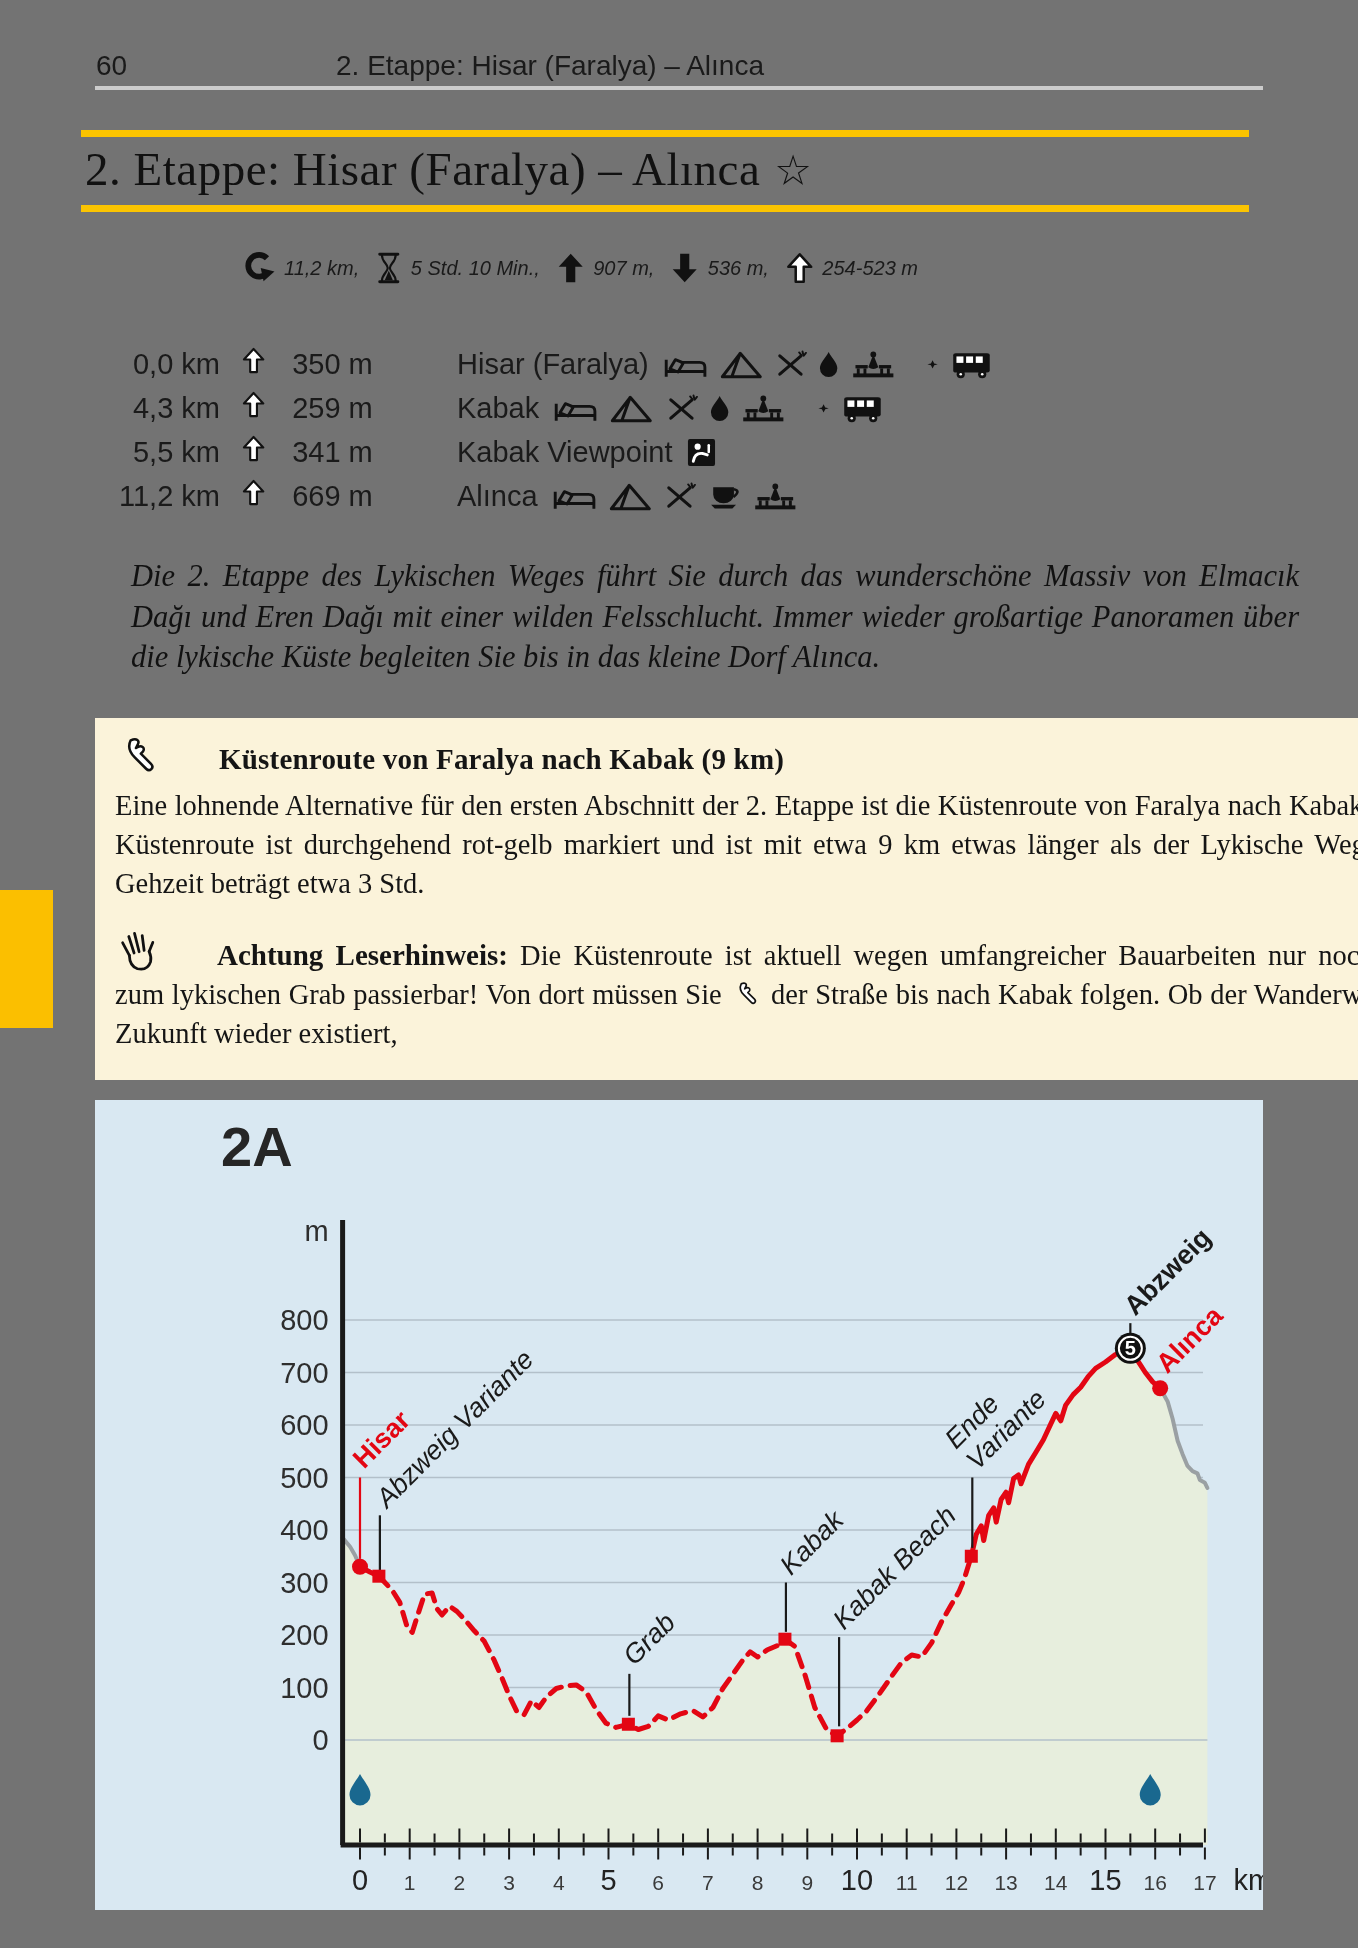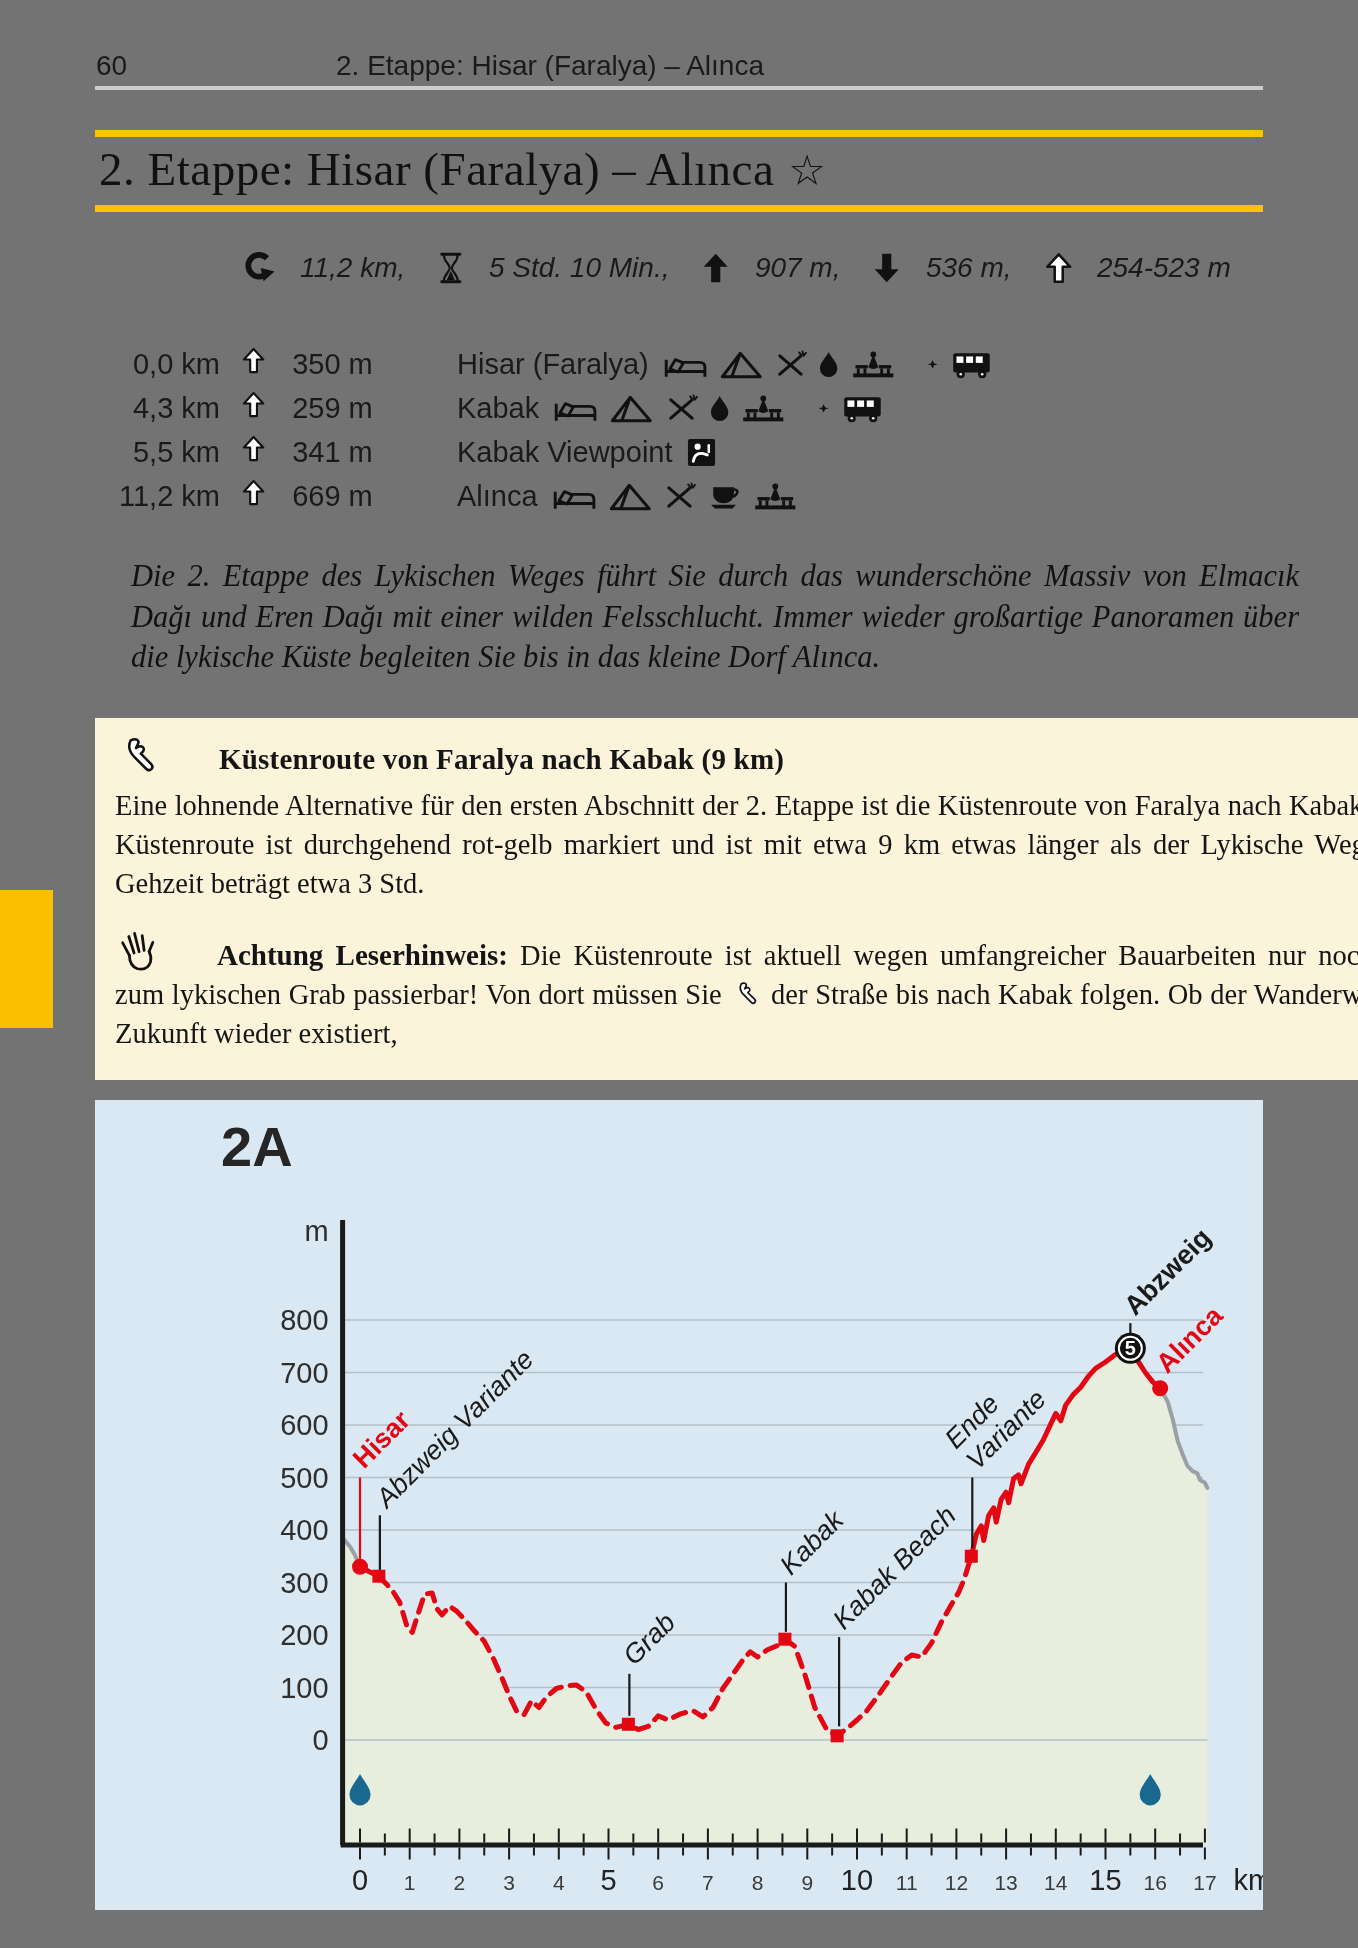--- a/index.html
+++ b/index.html
@@ -5,29 +5,29 @@
   html,body{margin:0;padding:0;background:#888;}
   #page{position:relative;width:1358px;height:1948px;background:#737373;overflow:hidden;
         font-family:"Liberation Sans",sans-serif;color:#1a1a1a;}
 
   
   .runhead-num{position:absolute;left:96px;top:50px;font-size:28px;}
   .runhead-title{position:absolute;left:95px;top:50px;width:910px;text-align:center;font-size:28px;}
   .head-rule{position:absolute;left:95px;top:86px;width:1168px;height:4px;background:#cccccc;}
 
   
-  .title-block{position:absolute;left:95px;top:130px;width:1168px;}
+  .title-block{position:absolute;left:81px;top:130px;width:1168px;}
   .yellow-rule{height:7px;background:#fbc401;}
   .title-text{font-family:"Liberation Serif",serif;font-size:47px;color:#111;
               padding:5px 0 9px 4px;letter-spacing:0.5px;}
   .title-star{font-family:"DejaVu Sans",sans-serif;font-size:42px;margin-left:14px;}
 
   
-  .stats{position:absolute;left:243px;top:252px;display:flex;align-items:center;gap:25px;
-         font-size:28px;font-style:italic;white-space:nowrap;}
+  .stats{position:absolute;left:243px;top:252px;display:flex;align-items:center;gap:9px;
+         font-size:20px;font-style:italic;white-space:nowrap;}
   .stats .ic{display:inline-flex;align-items:center;}
   .stats .ic svg{height:32px;width:auto;display:block;}
   .stats .txt{margin-right:8px;}
 
   
   .wp-table{position:absolute;left:115px;top:342px;font-size:29px;}
   .wp-row{display:flex;align-items:center;height:44px;}
   .wp-km{width:105px;text-align:right;}
   .wp-alt{width:215px;margin-left:22px;display:flex;align-items:center;gap:27px;}
   .wp-alt svg{height:27px;width:auto;}

